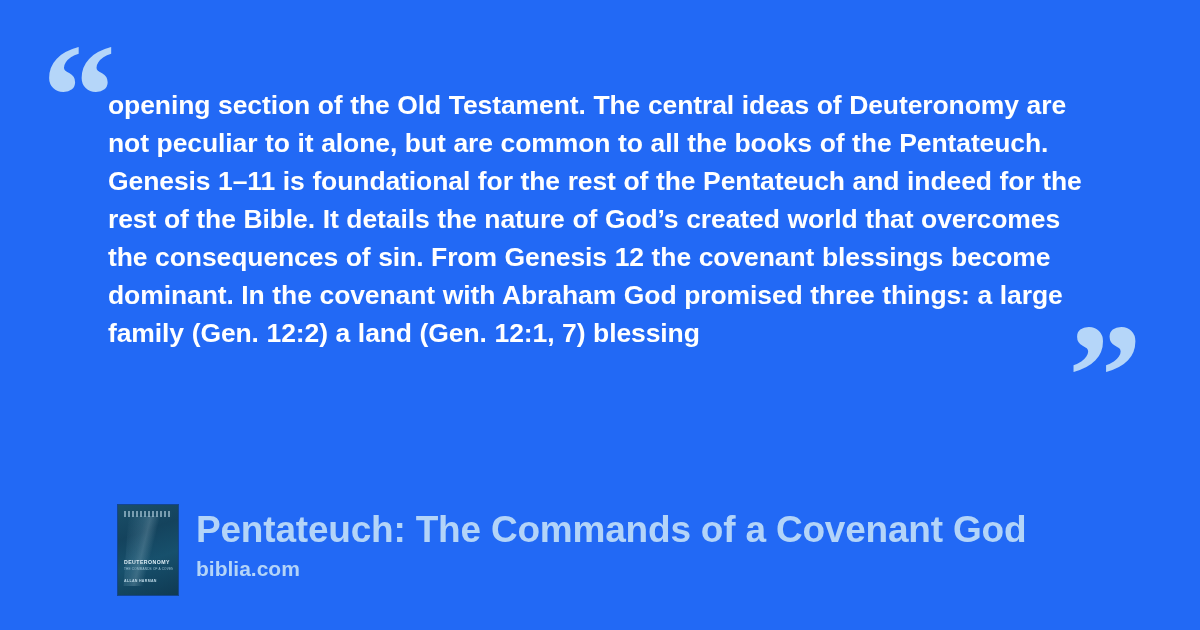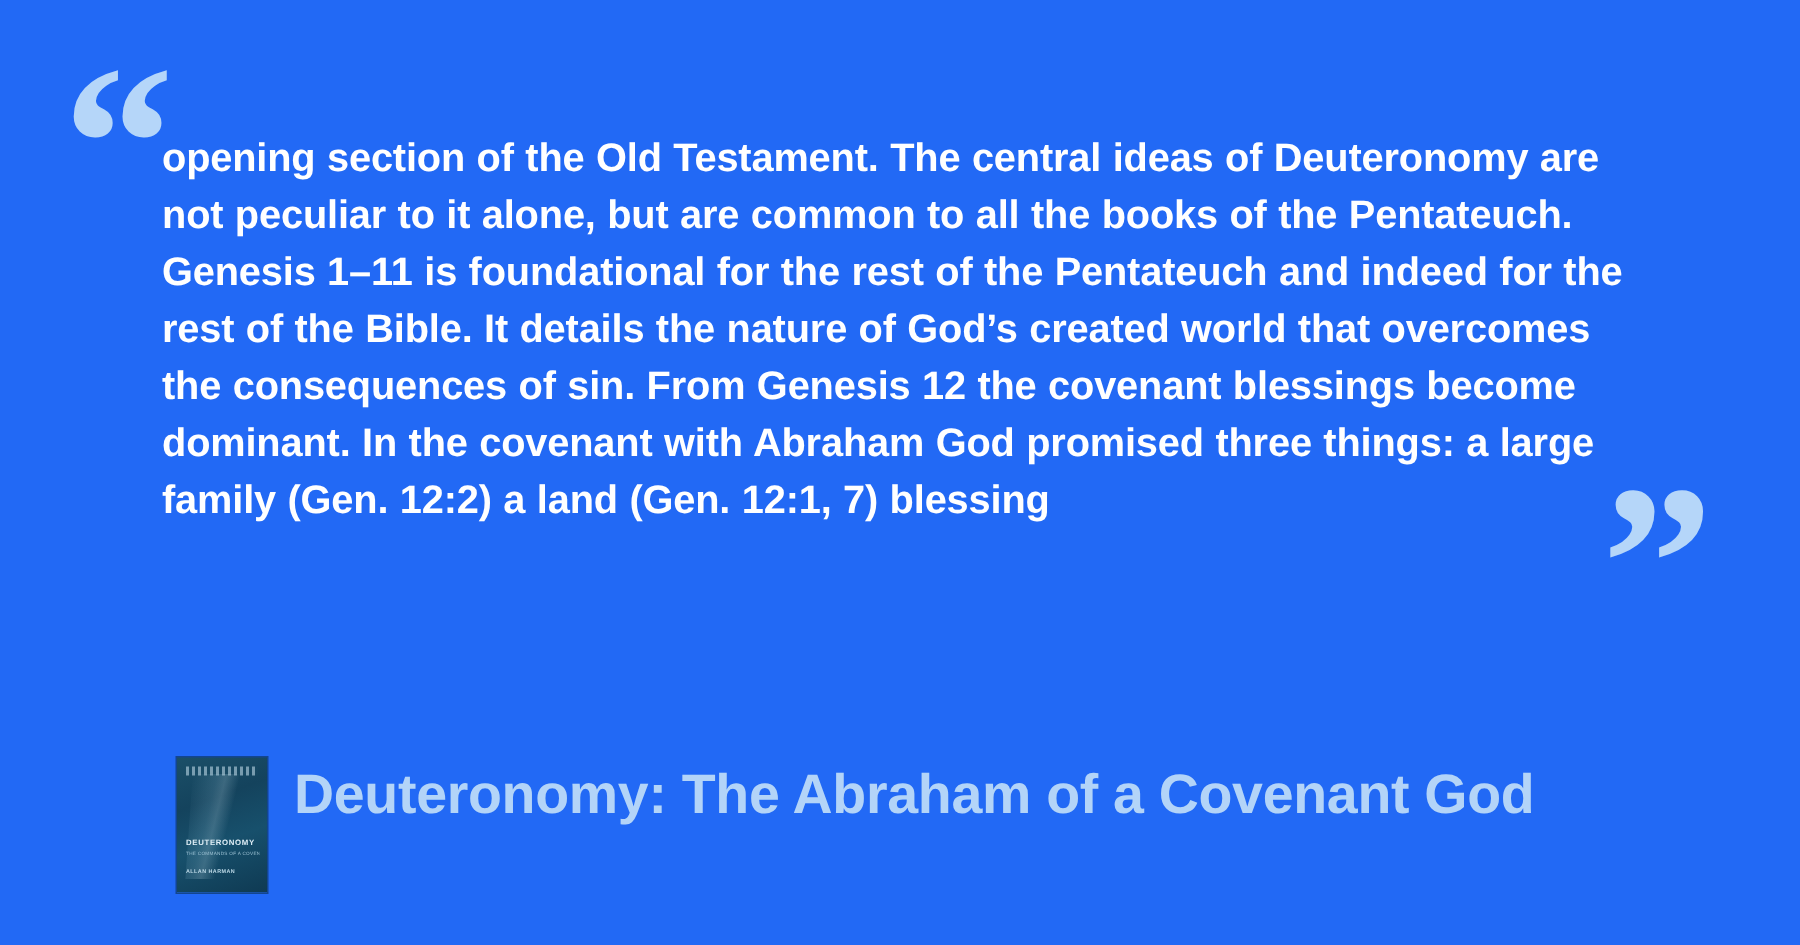--- a/index.html
+++ b/index.html
@@ -191,17 +191,18 @@
 
     <div class="book-cover">
       <div class="cv-topbar"></div>
       <div class="cv-sheen"></div>
       <div class="cv-title">DEUTERONOMY</div>
       <div class="cv-subtitle">THE COMMANDS OF A COVENANT GOD</div>
       <div class="cv-author">ALLAN HARMAN</div>
     </div>
 
     <div class="footer-text">
-      <div class="footer-title">Deuteronomy: The Abraham of a Covenant God</div>
+      <div class="footer-title">Pentateuch: The Commands of a Covenant God</div>
+      <div class="footer-site">biblia.com</div>
     </div>
 
   </div>
 </div>
 
 </body></html>

